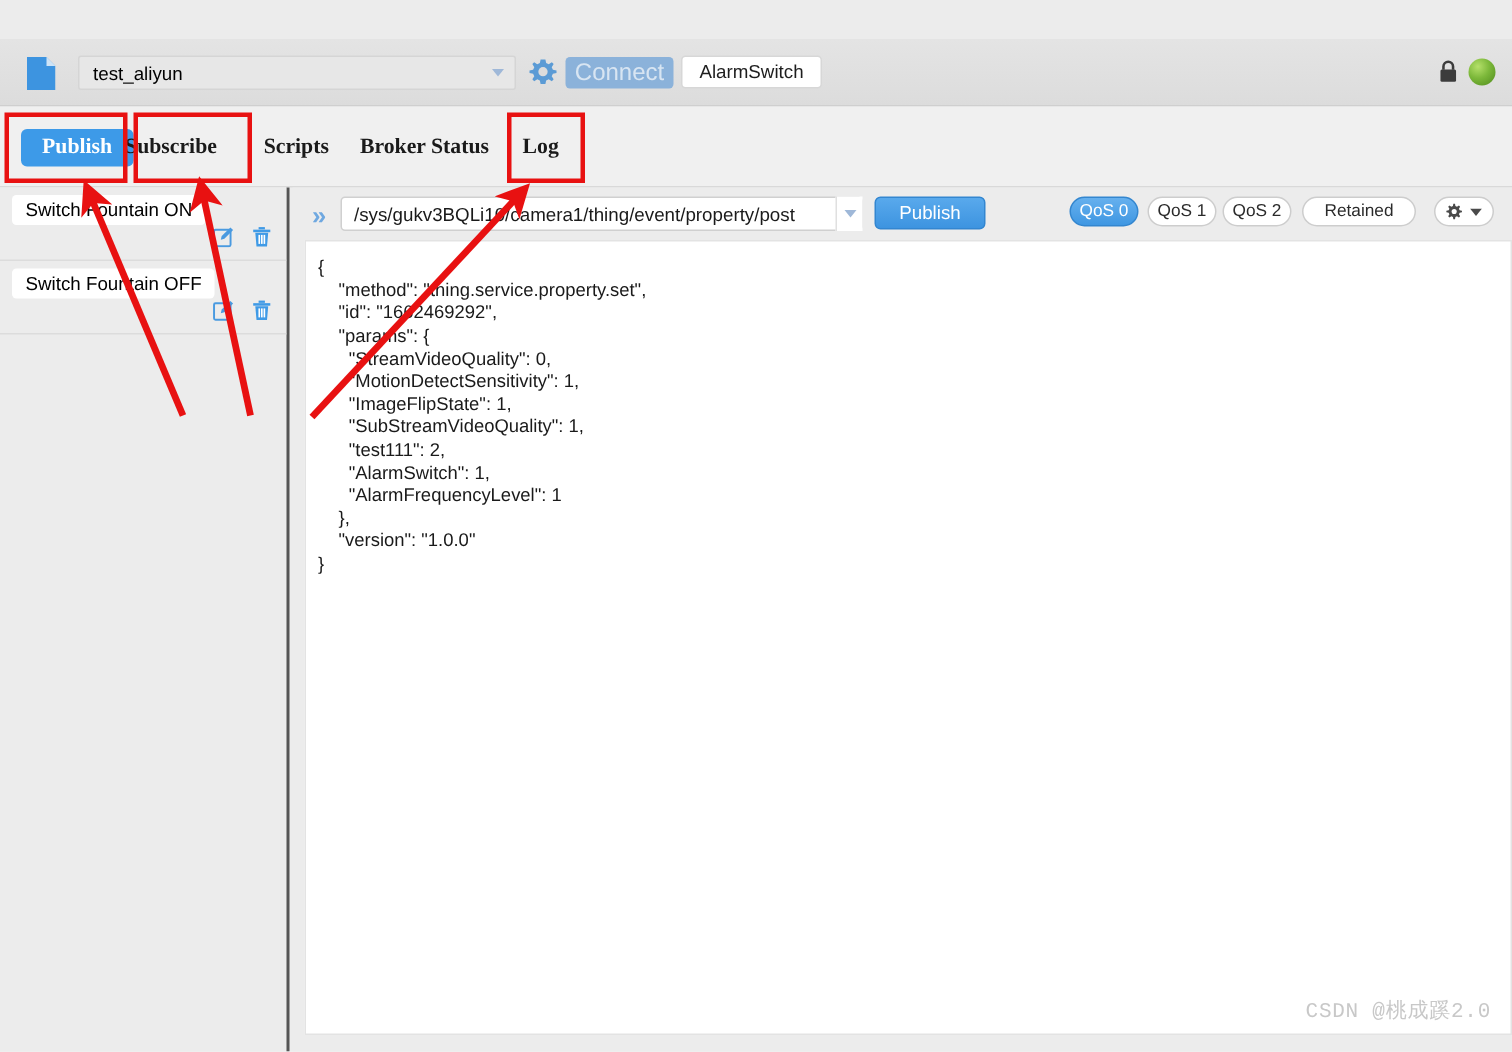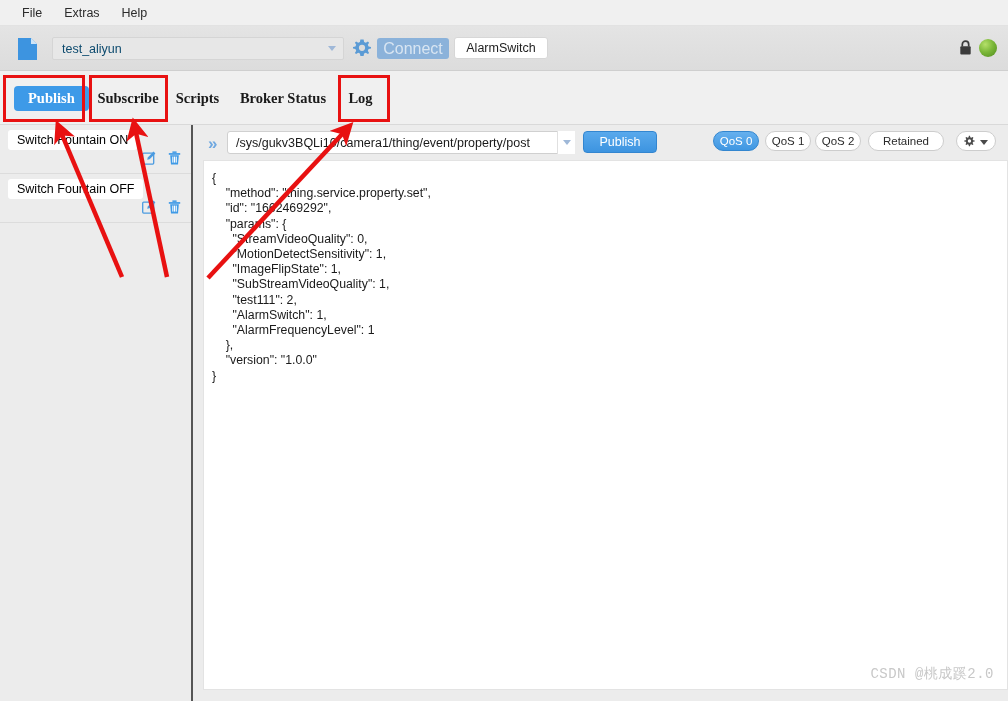--- a/index.html
+++ b/index.html
@@ -45,21 +45,21 @@
   .combo {
     position: absolute; left: 52px; top: 37px;
     width: 292px; height: 23px;
     background: #e7e7e7;
     border: 1px solid #d5d5d5;
     border-radius: 2px;
     display: flex; align-items: center;
   }
   .combo .ctext {
     flex: 1; padding-left: 9px;
-    font-size: 12.5px; color: #0c4a6e;
+    font-size: 12.5px; color: #000000;
     white-space: nowrap; overflow: hidden;
   }
   .combo .caret {
     width: 22px; display: flex;
     align-items: center; justify-content: center;
   }
   .caret-tri {
     width: 0; height: 0;
     border-left: 4.5px solid transparent;
     border-right: 4.5px solid transparent;
@@ -251,25 +251,20 @@
     position: absolute; left: 0; top: 0;
     width: 1008px; height: 701px;
     pointer-events: none;
   }
 </style>
 </head>
 <body>
 
 <div id="app">
 
-  <div class="menubar">
-    <div class="mi">File</div>
-    <div class="mi">Extras</div>
-    <div class="mi">Help</div>
-  </div>
 
   <div class="toolbar"></div>
 
   <div class="doc-icon">
     <svg width="19" height="22" viewBox="0 0 19 22">
       <path d="M0 0 H13 L19 6 V22 H0 Z" fill="#3d94e0"></path>
       <path d="M13 0 L19 6 H13 Z" fill="#ffffff" opacity="0.75"></path>
     </svg>
   </div>
 
@@ -293,21 +288,21 @@
   <div class="lock-icon">
     <svg width="13" height="15" viewBox="0 0 13 15">
       <path d="M3.3 6.5 V4.4 a3.2 3.2 0 0 1 6.4 0 V6.5" stroke="#3c3c3c" stroke-width="1.7" fill="none"></path>
       <rect x="1.3" y="6.3" width="10.4" height="8.2" rx="1" fill="#3c3c3c"></rect>
     </svg>
   </div>
   <div class="status-dot"></div>
 
   <div class="tabbar"></div>
   <div class="tab active" style="left:14px;">Publish</div>
-  <div class="tab" style="left:93px;width:70px;">Subscribe</div>
+  <div class="tab" style="left:79px;width:70px;">Subscribe</div>
   <div class="tab" style="left:172px;width:51px;">Scripts</div>
   <div class="tab" style="left:232px;width:102px;">Broker Status</div>
   <div class="tab" style="left:347px;width:27px;">Log</div>
 
   <div class="sidebar">
 
     <div class="side-item">
       <div class="side-pill">Switch Fountain ON</div>
       <div class="side-icons">
         <span>

